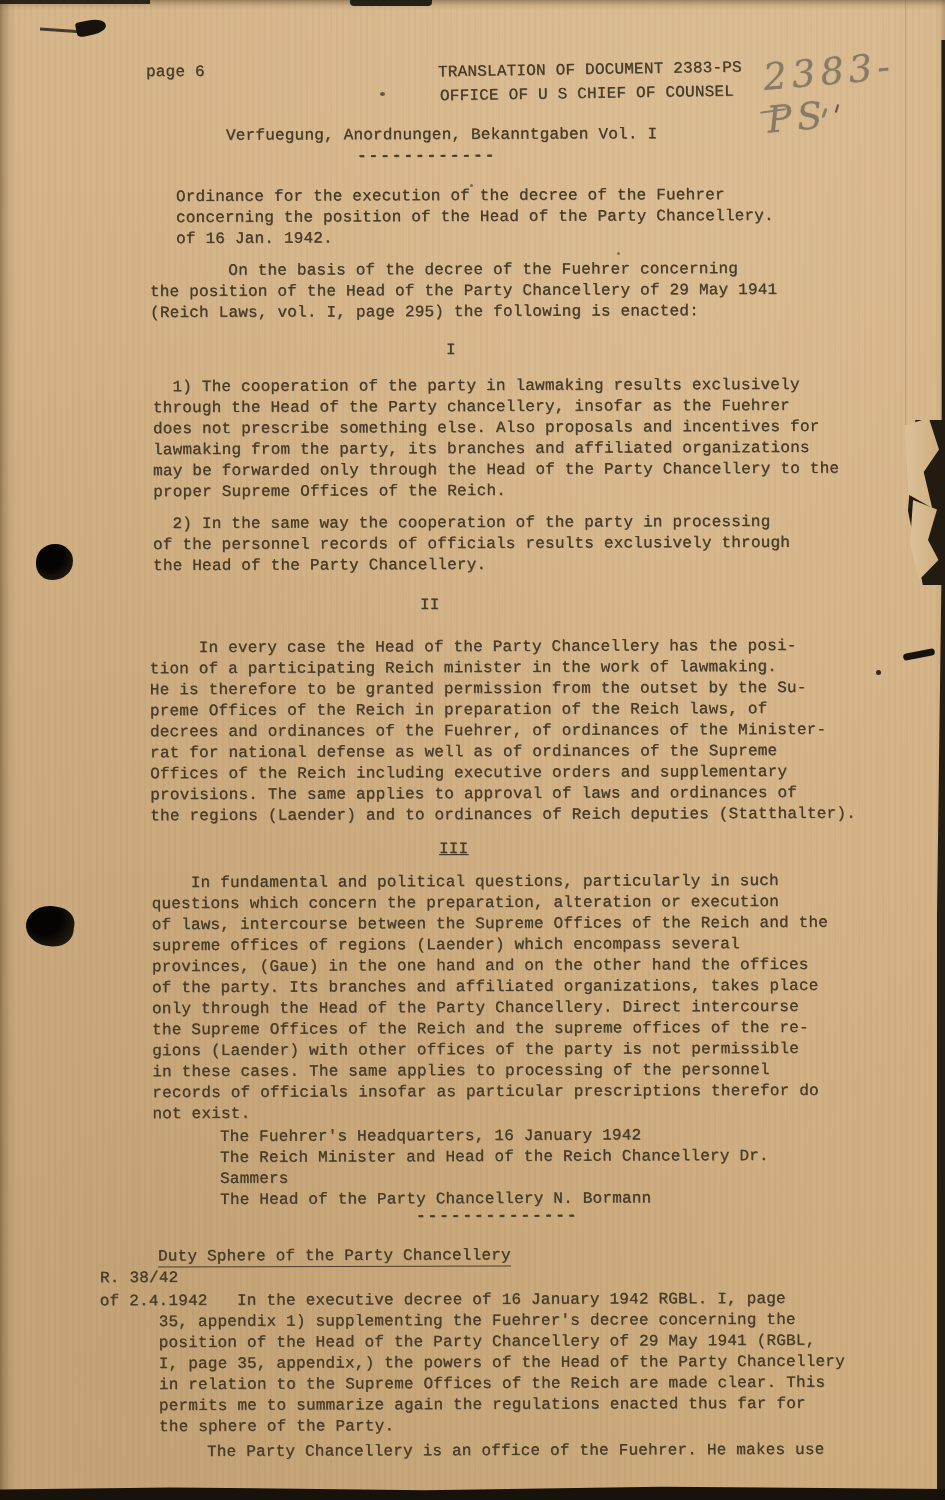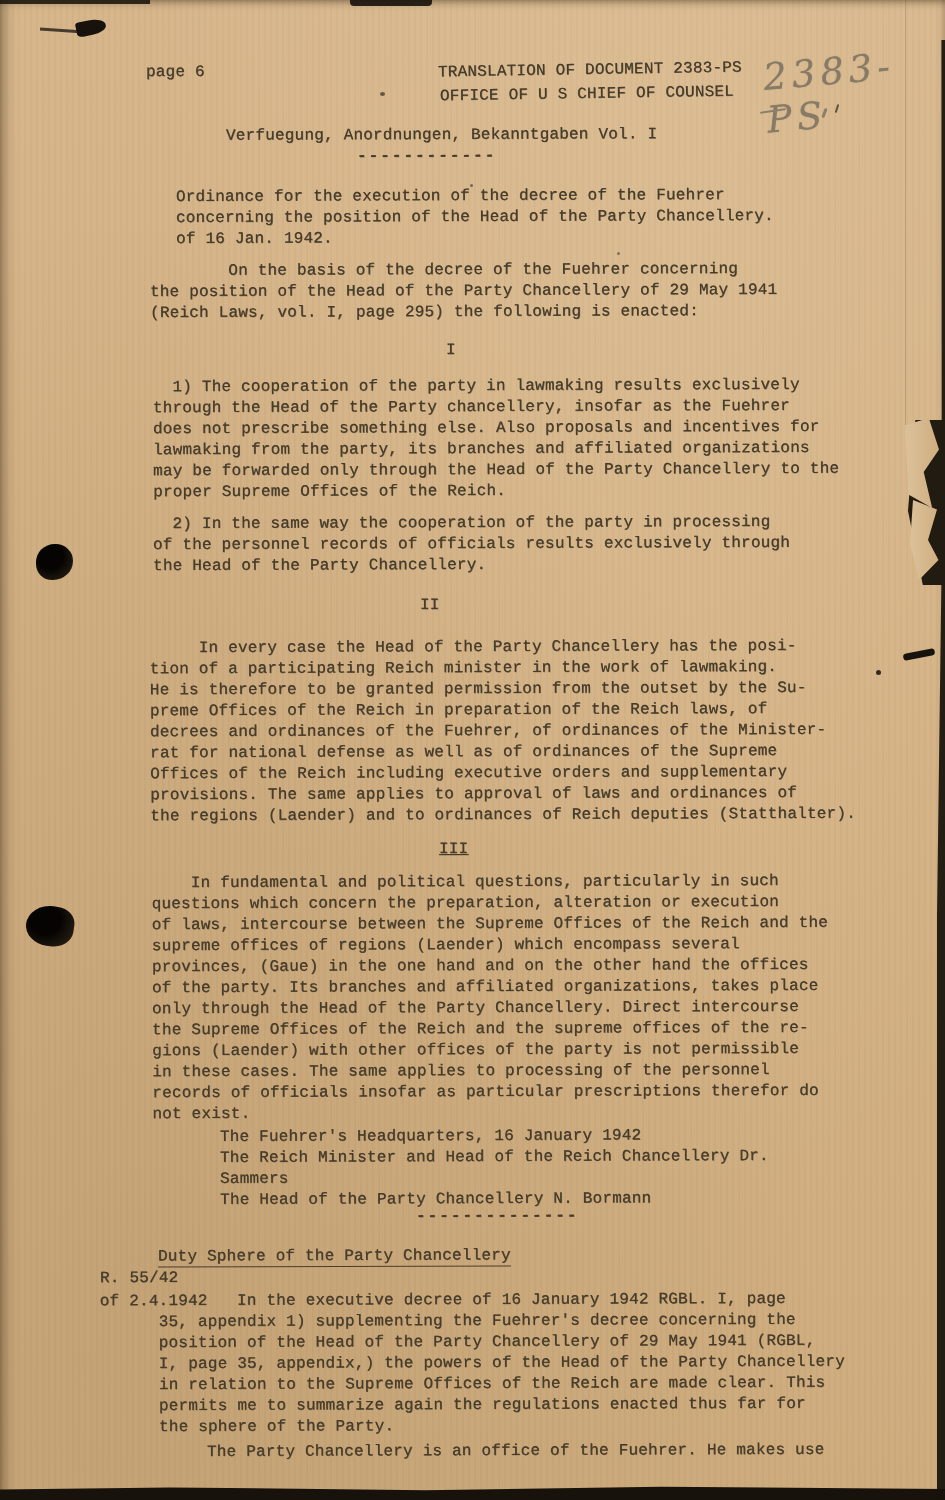--- a/index.html
+++ b/index.html
@@ -125,21 +125,21 @@
 not exist.</div>
 
   <div class="tw" style="left:220px;top:1126px;">The Fuehrer's Headquarters, 16 January 1942
 The Reich Minister and Head of the Reich Chancellery Dr.
 Sammers
 The Head of the Party Chancellery N. Bormann</div>
   <div class="tw rule" style="left:416px;top:1206px;">--------------</div>
 
   <div class="tw" style="left:158px;top:1246px;"><span class="u">Duty Sphere of the Party Chancellery</span></div>
 
-  <div class="tw" style="left:100px;top:1268px;">R. 55/42</div>
+  <div class="tw" style="left:100px;top:1268px;">R. 38/42</div>
 
   <div class="tw" style="left:100px;top:1290px;">of 2.4.1942   In the executive decree of 16 January 1942 RGBL. I, page
       35, appendix 1) supplementing the Fuehrer's decree concerning the
       position of the Head of the Party Chancellery of 29 May 1941 (RGBL,
       I, page 35, appendix,) the powers of the Head of the Party Chancellery
       in relation to the Supreme Offices of the Reich are made clear. This
       permits me to summarize again the regulations enacted thus far for
       the sphere of the Party.</div>
 
   <div class="tw" style="left:158px;top:1441px;">     The Party Chancellery is an office of the Fuehrer. He makes use</div>

